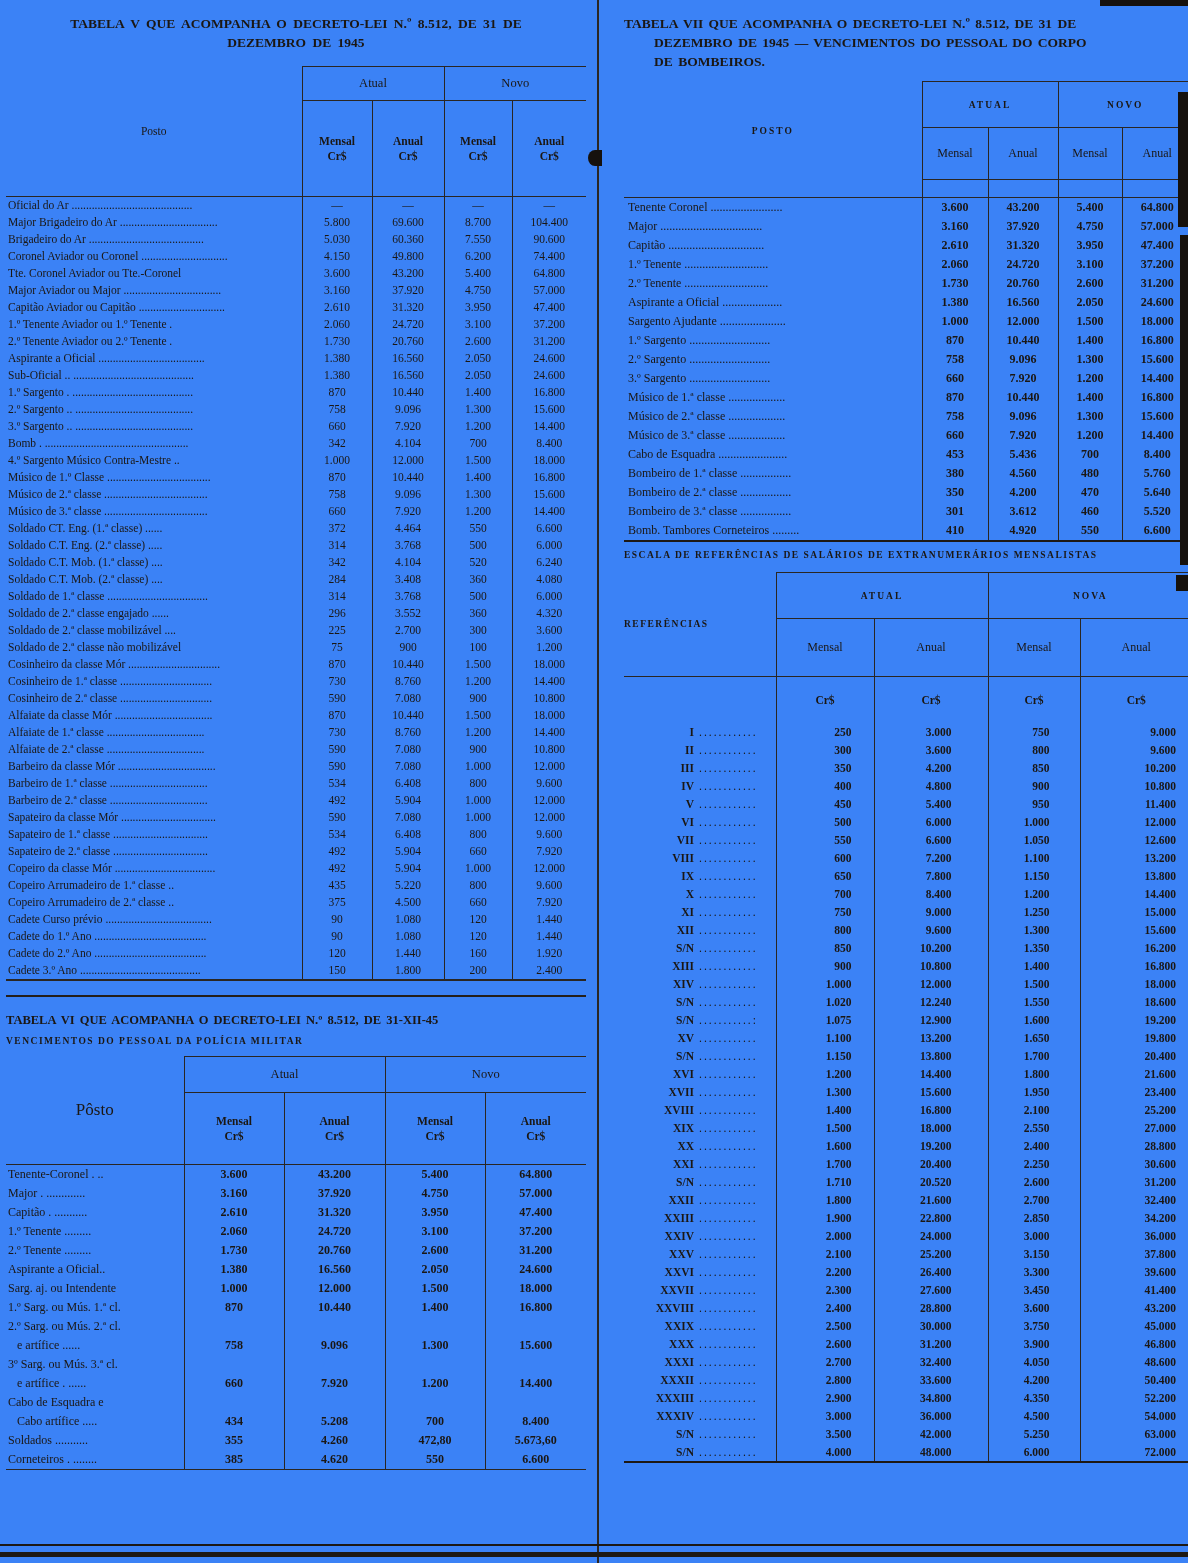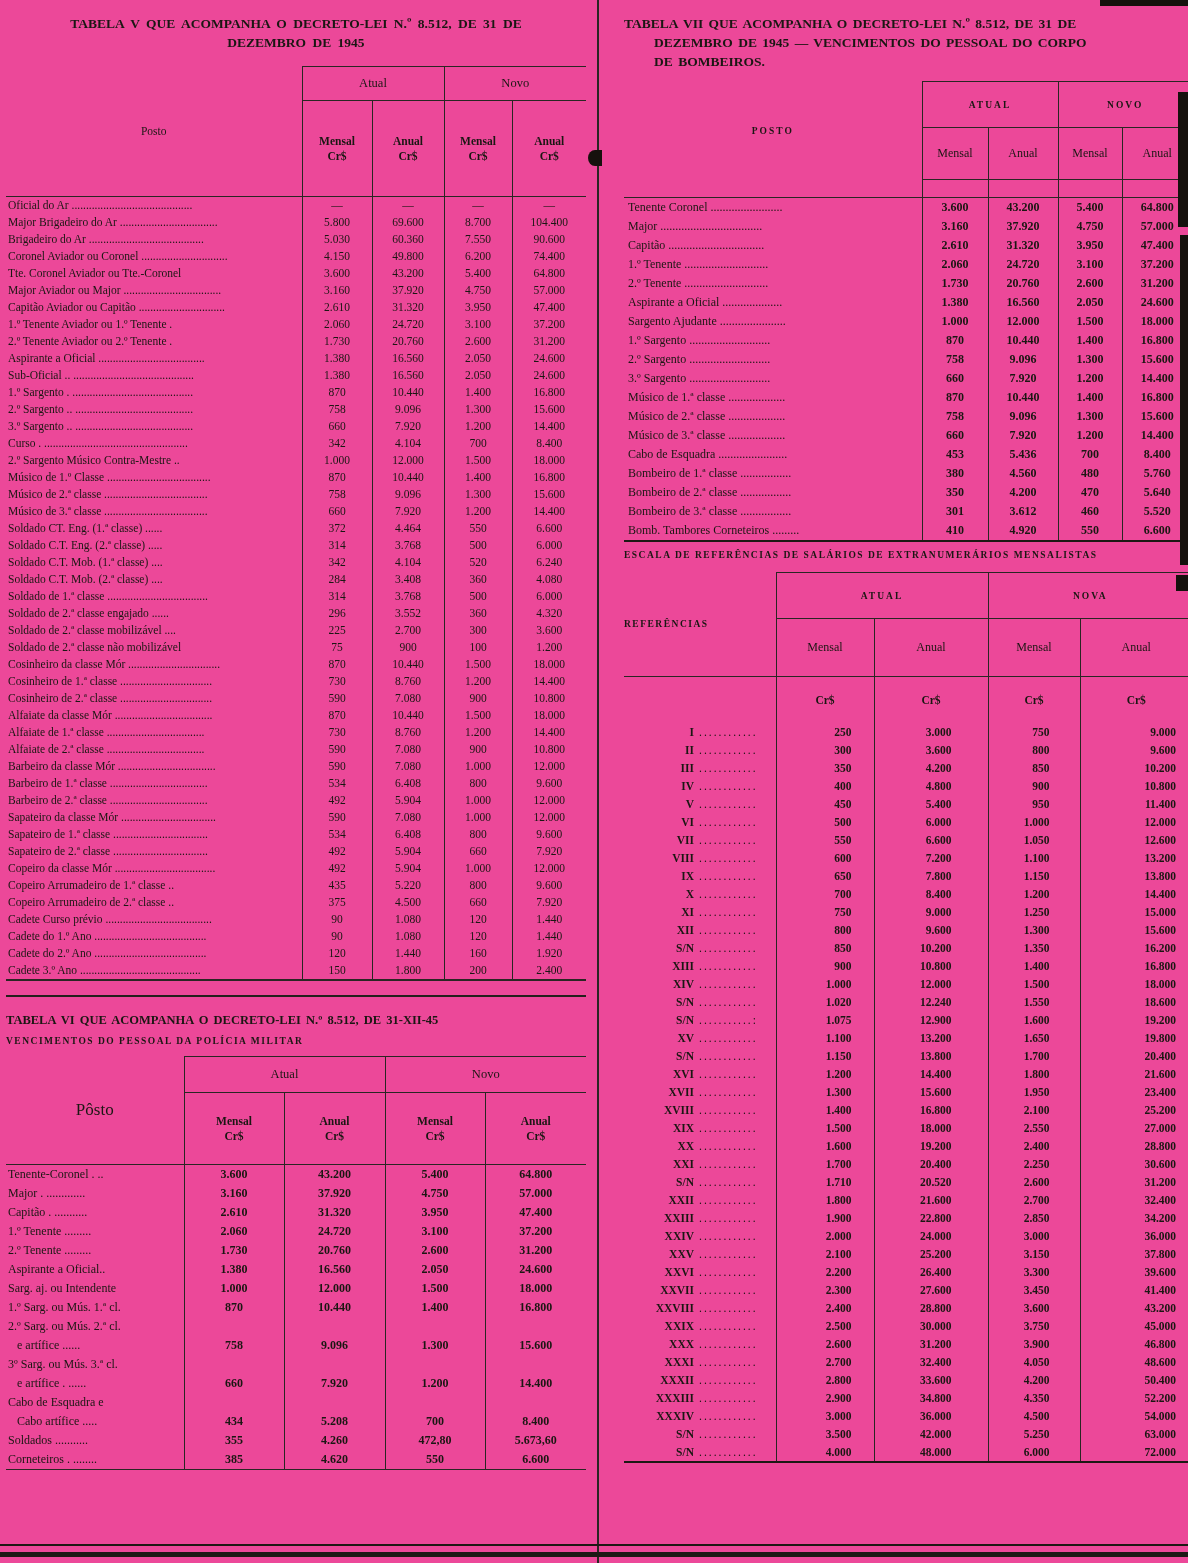--- a/index.html
+++ b/index.html
@@ -1,18 +1,18 @@
 <!DOCTYPE html>
 <html lang="pt"><head>
 <meta charset="utf-8">
 <style>
   *{margin:0;padding:0;box-sizing:border-box;}
   html,body{background:#d9d6cf;}
   .page{
-    position:relative;width:1188px;height:1563px;background:#ec4899;
+    position:relative;width:1188px;height:1563px;background:#3b82f6;
     font-family:"Liberation Serif","DejaVu Serif",serif;color:#1b1713;overflow:hidden;
   }
   .divider{position:absolute;left:597px;top:0;width:2px;height:100%;background:#2a2623;}
   .col{position:absolute;top:14px;}
   .col-left{left:6px;width:580px;}
   .col-right{left:624px;width:568px;}
 
   .doc-title{font-weight:bold;font-size:13.5px;line-height:19px;text-align:center;word-spacing:3px;}
   .doc-title.left{text-align:left;word-spacing:2px;}
   .doc-title .hang{padding-left:30px;}
@@ -222,28 +222,28 @@
             <td class="c-num">15.600</td>
           </tr>
           <tr>
             <td class="c-label">3.º Sargento .. .........................................</td>
             <td class="c-num">660</td>
             <td class="c-num">7.920</td>
             <td class="c-num">1.200</td>
             <td class="c-num">14.400</td>
           </tr>
           <tr>
-            <td class="c-label">Curso . ..................................................</td>
+            <td class="c-label">Bomb . ..................................................</td>
             <td class="c-num">342</td>
             <td class="c-num">4.104</td>
             <td class="c-num">700</td>
             <td class="c-num">8.400</td>
           </tr>
           <tr>
-            <td class="c-label">2.º Sargento Músico Contra-Mestre ..</td>
+            <td class="c-label">4.º Sargento Músico Contra-Mestre ..</td>
             <td class="c-num">1.000</td>
             <td class="c-num">12.000</td>
             <td class="c-num">1.500</td>
             <td class="c-num">18.000</td>
           </tr>
           <tr>
             <td class="c-label">Músico de 1.º Classe ....................................</td>
             <td class="c-num">870</td>
             <td class="c-num">10.440</td>
             <td class="c-num">1.400</td>

